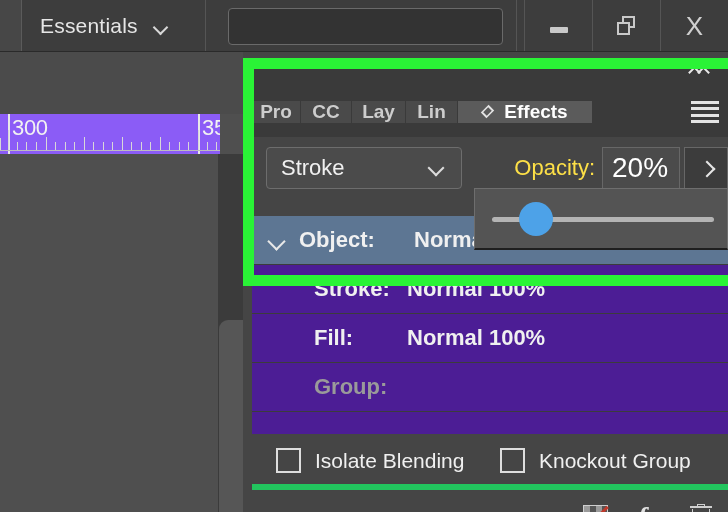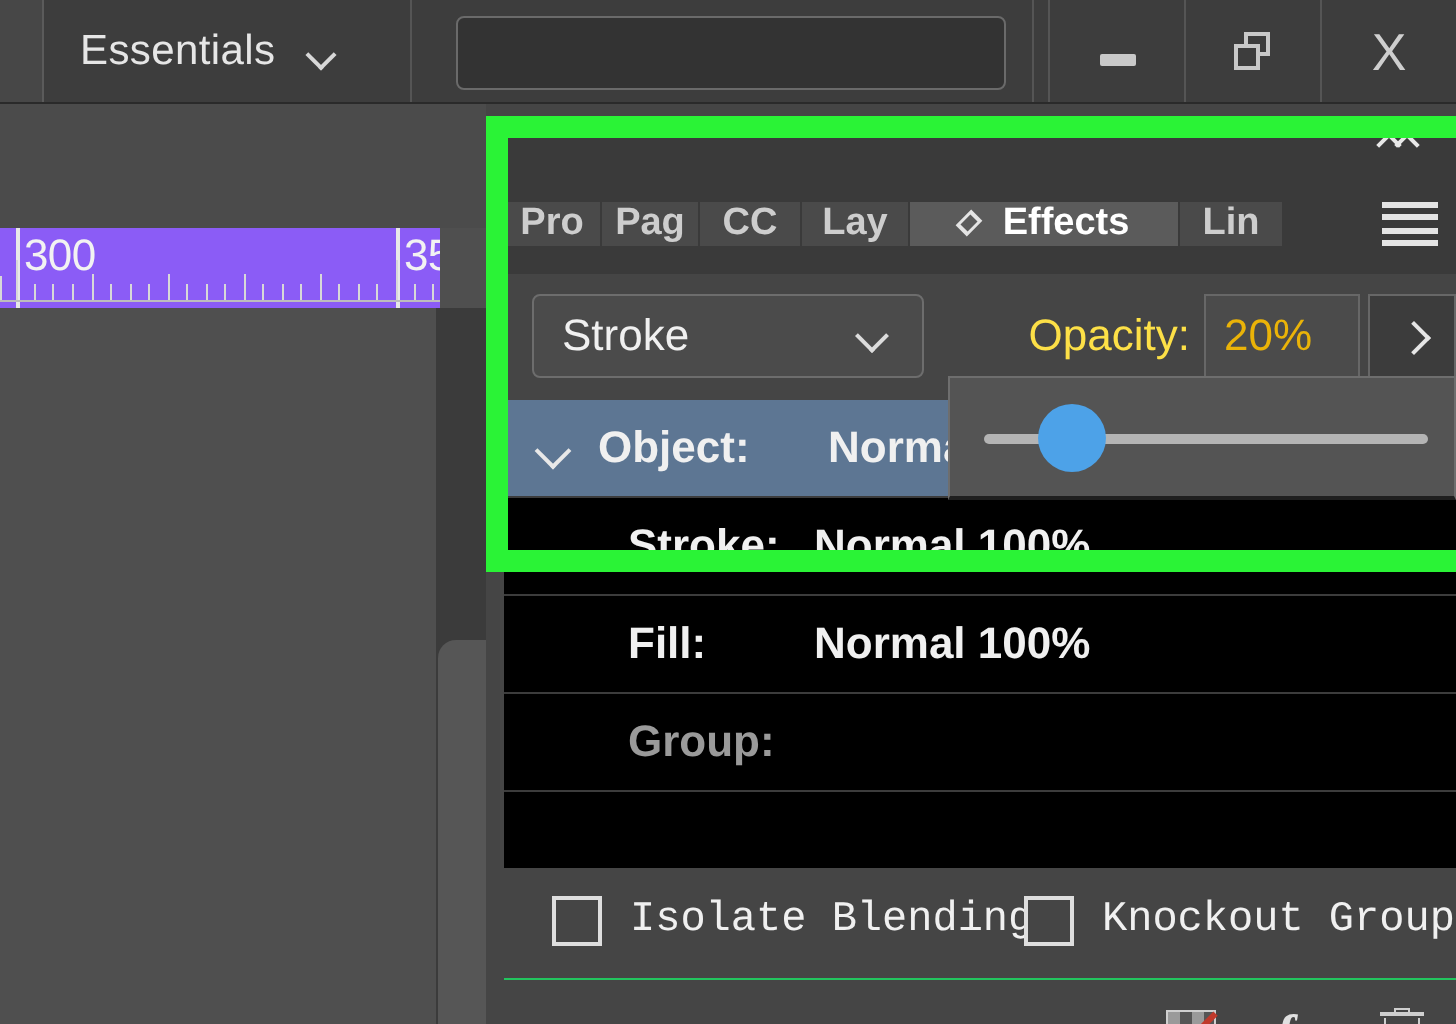--- a/index.html
+++ b/index.html
@@ -286,22 +286,22 @@
   }
   .opacity-field {
     position: absolute; right: 48px; top: 10px;
     width: 78px; height: 42px;
     background: #4b4b4b;
     border: 1px solid #676767;
     display: flex; align-items: center;
     padding-left: 9px;
   }
   .opacity-value {
-    color: #eab308;
-    font-size: 22px;
+    color: #ffffff;
+    font-size: 28px;
   }
   .opacity-stepper {
     position: absolute; right: 0px; top: 10px;
     width: 44px; height: 42px;
     background: #3c3c3c;
     border: 1px solid #676767;
     display: flex; align-items: center; justify-content: center;
   }
   .chev-right {
     position: relative; width: 14px; height: 16px;
@@ -310,23 +310,23 @@
     content: "";
     position: absolute; left: 2px; top: 3px;
     width: 10px; height: 10px;
     border-right: 2.4px solid #e6e6e6;
     border-top: 2.4px solid #e6e6e6;
     transform: rotate(45deg);
   }
 
   
   .rowlist {
-    position: absolute; left: 9px; top: 148px;
+    position: absolute; left: 9px; top: 164px;
     width: 476px; height: 234px;
-    background: #000000;
+    background: #4c1d95;
   }
   .row {
     position: relative;
     height: 49px;
     display: flex; align-items: center;
     border-bottom: 1px solid #3c3c3c;
   }
   .row.selected {
     background: #5d7693;
   }
@@ -361,29 +361,28 @@
   }
   .row.plain .row-name { left: 62px; }
   .row.plain .row-value { left: 155px; }
   .row.dim .row-name { color: #9a9a9a; }
 
   
   .check-row {
     position: absolute; left: 9px; top: 382px;
     width: 476px; height: 56px;
     background: #454545;
-    border-bottom: 1px solid #22c55e;
-    font-family: Liberation Mono, monospace;
+    border-bottom: 6px solid #22c55e;
   }
   .checkbox-item {
     position: absolute; top: 14px;
     display: flex; align-items: center; gap: 14px;
   }
   .checkbox-item.cb1 { left: 24px; }
-  .checkbox-item.cb2 { left: 260px; }
+  .checkbox-item.cb2 { left: 248px; }
   .cbox {
     width: 25px; height: 25px;
     border: 2px solid #dedede;
     background: #454545;
     flex: none;
   }
   .cb-label {
     color: #f0f0f0;
     font-size: 21px;
     white-space: nowrap;
@@ -581,35 +580,32 @@
     <div class="panel-topbar"></div>
     <div class="dbl-chevron">
       <span class="c1"></span>
         <span class="c2"></span>
     </div>
 
     <div class="tabbar">
       <div class="tab w-pro">
         <span>Pro</span>
       </div>
-      <div class="tab w-pag">
-        <span>Pag</span>
-      </div>
       <div class="tab w-cc">
         <span>CC</span>
       </div>
       <div class="tab w-lay">
         <span>Lay</span>
+      </div>
+      <div class="tab w-lin">
+        <span>Lin</span>
       </div>
       <div class="tab active">
         <span class="tab-diamond"></span>
         <span>Effects</span>
-      </div>
-      <div class="tab w-lin">
-        <span>Lin</span>
       </div>
       <div class="tab-spacer"></div>
     </div>
 
     <div class="hamburger">
       <i></i>
         <i></i>
         <i></i>
         <i></i>
     </div>

